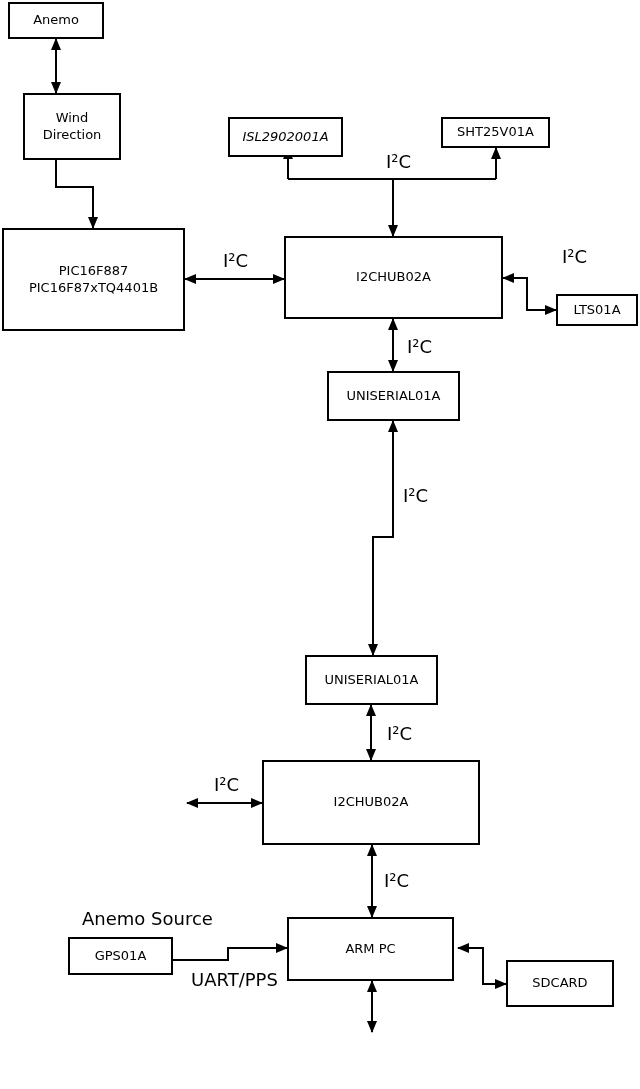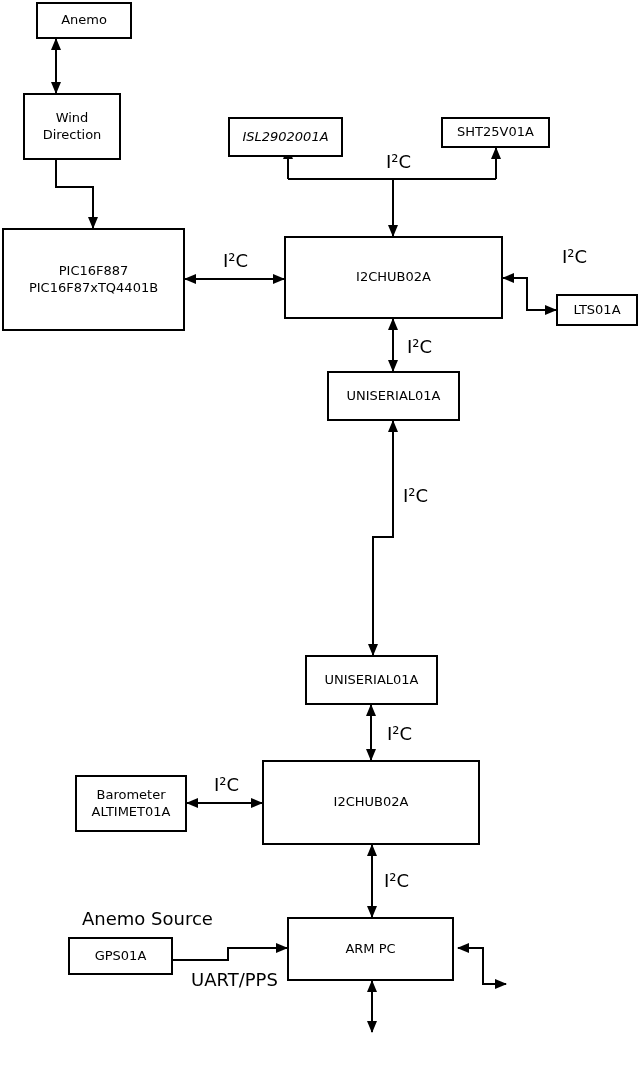--- a/index.html
+++ b/index.html
@@ -85,21 +85,21 @@
 
     <line x1="372" y1="845" x2="372" y2="917" marker-start="url(#arrow)" marker-end="url(#arrow)"></line>
 
     <polyline points="173,960 228,960 228,948 287,948" marker-end="url(#arrow)"></polyline>
 
     <polyline points="458,948 483,948 483,984 506,984" marker-start="url(#arrow)" marker-end="url(#arrow)"></polyline>
 
     <line x1="372" y1="981" x2="372" y2="1032" marker-start="url(#arrow)" marker-end="url(#arrow)"></line>
   </svg>
 
-  <div class="node" style="left:8px; top:2px; width:96px; height:37px;margin-left:28px;">
+  <div class="node" style="left:8px; top:2px; width:96px; height:37px;">
     <span>Anemo</span>
   </div>
 
   <div class="node" style="left:23px; top:93px; width:98px; height:67px;text-align:center;">
     <span>Wind</span>
     <span>Direction</span>
   </div>
 
   <div class="node" style="left:2px; top:228px; width:183px; height:103px;">
     <span>PIC16F887</span>
@@ -123,37 +123,36 @@
   </div>
 
   <div class="node" style="left:327px; top:371px; width:133px; height:50px;">
     <span>UNISERIAL01A</span>
   </div>
 
   <div class="node" style="left:305px; top:655px; width:133px; height:50px;">
     <span>UNISERIAL01A</span>
   </div>
 
-  <div class="node" style="left:75px; top:775px; width:112px; height:57px;">
-    <span>Barometer</span>
-    <span>ALTIMET01A</span>
-  </div>
 
   <div class="node" style="left:262px; top:760px; width:218px; height:85px;">
     <span>I2CHUB02A</span>
   </div>
 
   <div class="node" style="left:287px; top:917px; width:167px; height:64px;">
     <span>ARM PC</span>
   </div>
 
   <div class="node" style="left:68px; top:937px; width:105px; height:38px;">
     <span>GPS01A</span>
   </div>
 
+  <div class="node" style="left:506px; top:960px; width:108px; height:47px;">
+    <span>SDCARD</span>
+  </div>
 
 
   <div class="edge-label" style="left:223px; top:250px;">I²C</div>
 
   <div class="edge-label" style="left:386px; top:151px;">I²C</div>
 
   <div class="edge-label" style="left:562px; top:246px;">I²C</div>
 
   <div class="edge-label" style="left:407px; top:336px;">I²C</div>
 

